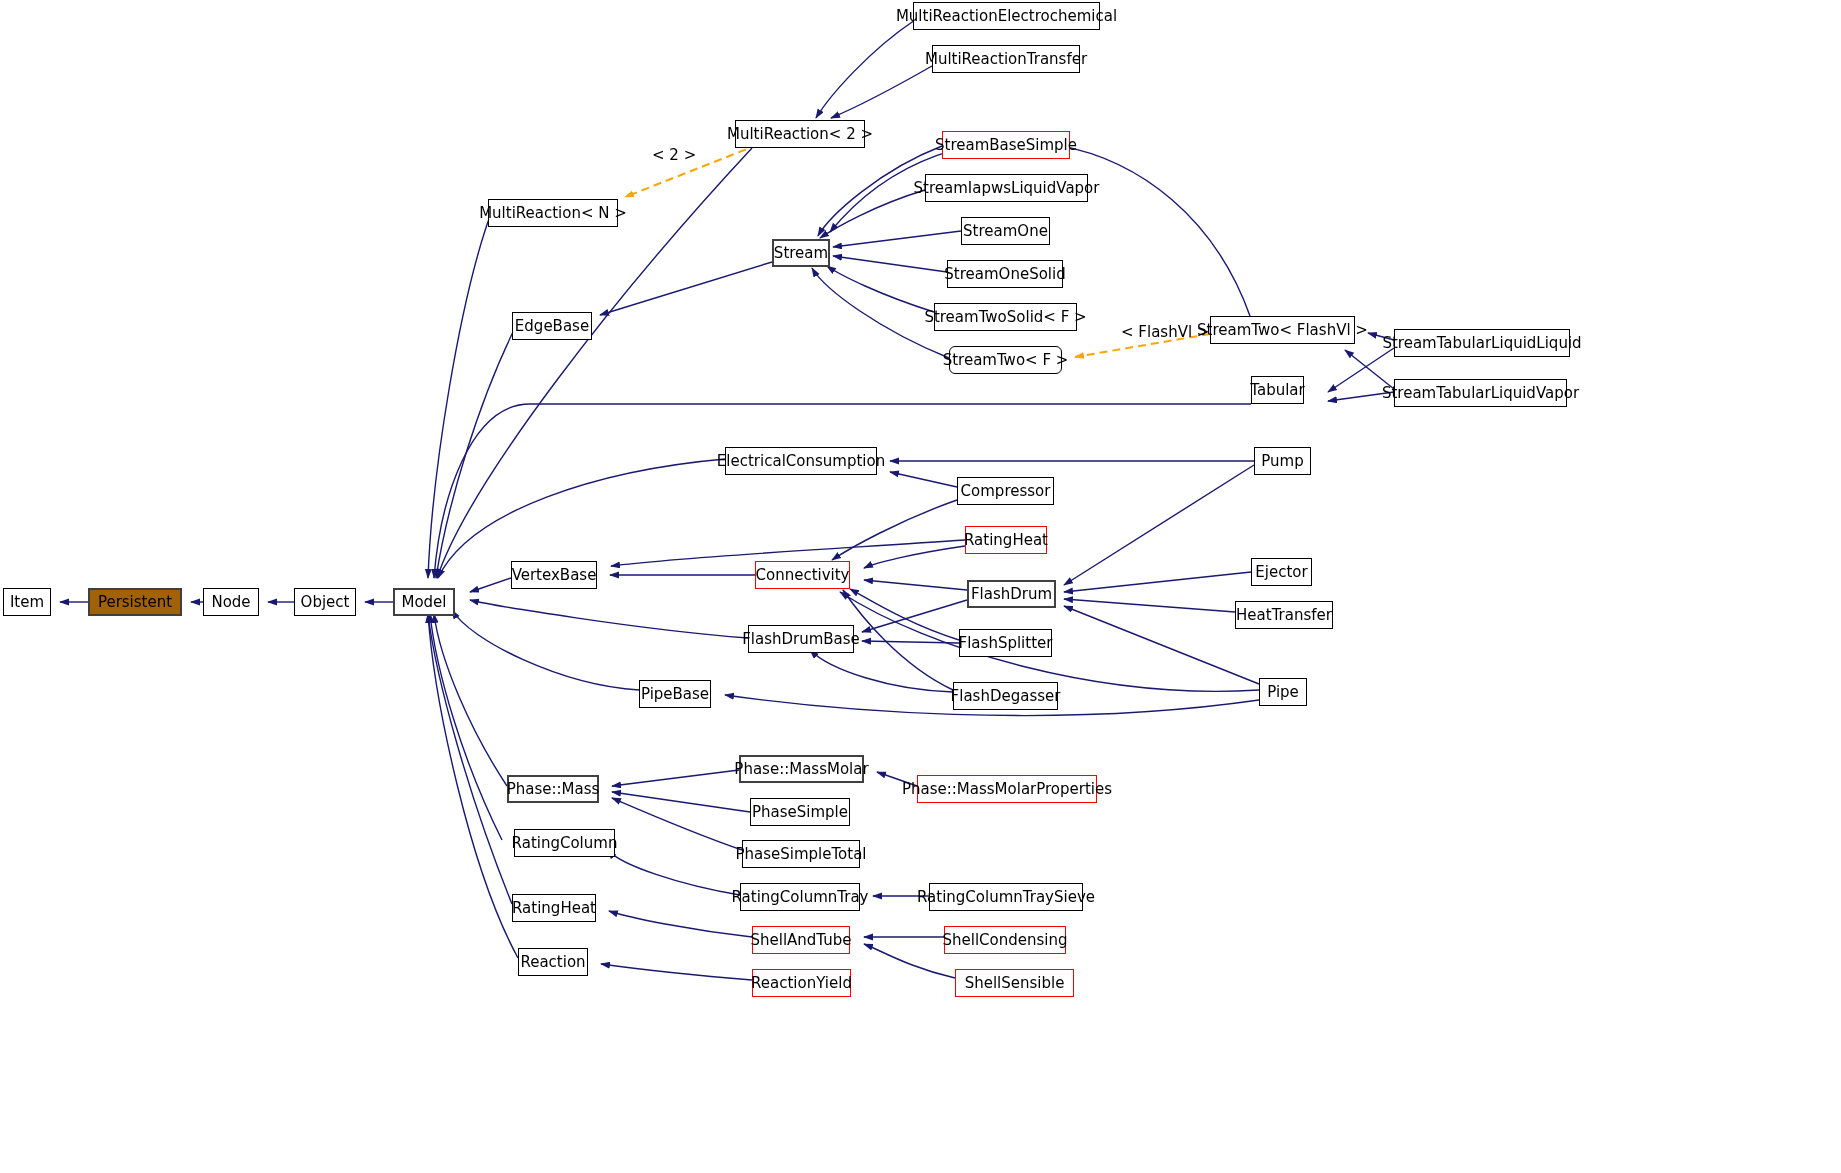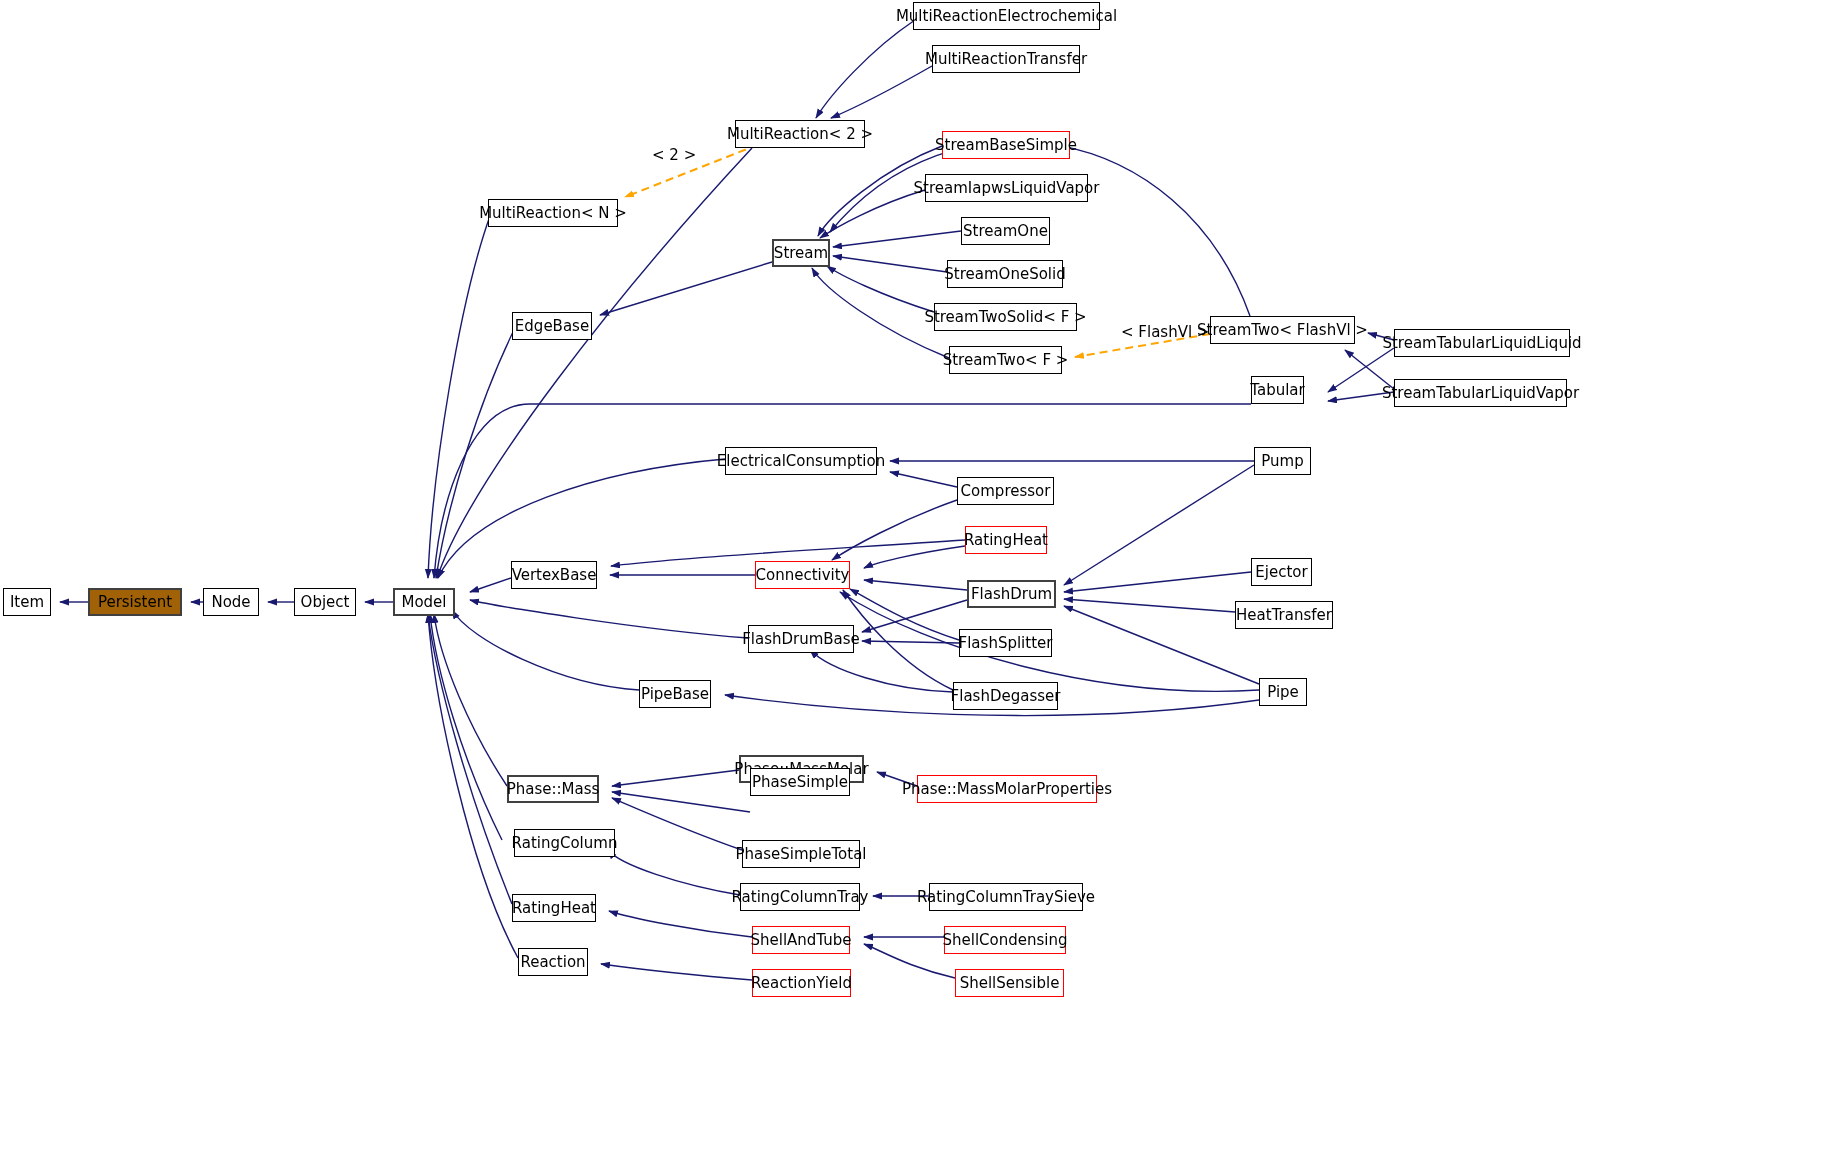--- a/index.html
+++ b/index.html
@@ -178,21 +178,21 @@
       </div>
       <div class="node" style="left: 961px; top: 217px; width: 89px;">
         <span>StreamOne</span>
       </div>
       <div class="node" style="left: 947px; top: 260px; width: 116px;">
         <span>StreamOneSolid</span>
       </div>
       <div class="node" style="left: 934px; top: 303px; width: 143px;">
         <span>StreamTwoSolid&lt; F &gt;</span>
       </div>
-      <div class="node" style="left: 949px; top: 346px; width: 113px;">
+      <div class="node" style="left: 949px; top: 346px; width: 113px; border-radius: 6px;">
         <span>StreamTwo&lt; F &gt;</span>
       </div>
       <div class="node" style="left: 1210px; top: 316px; width: 145px;">
         <span>StreamTwo&lt; FlashVl &gt;</span>
       </div>
       <div class="node" style="left: 1394px; top: 329px; width: 176px;">
         <span>StreamTabularLiquidLiquid</span>
       </div>
       <div class="node" style="left: 1394px; top: 379px; width: 173px;">
         <span>StreamTabularLiquidVapor</span>
@@ -244,21 +244,21 @@
       </div>
       <div class="node bold" style="left: 507px; top: 775px; width: 92px;">
         <span>Phase::Mass</span>
       </div>
       <div class="node bold" style="left: 739px; top: 755px; width: 125px;">
         <span>Phase::MassMolar</span>
       </div>
       <div class="node red" style="left: 917px; top: 775px; width: 180px;">
         <span>Phase::MassMolarProperties</span>
       </div>
-      <div class="node" style="left: 750px; top: 768px; width: 100px;">
+      <div class="node" style="left: 750px; top: 798px; width: 100px;">
         <span>PhaseSimple</span>
       </div>
       <div class="node" style="left: 742px; top: 840px; width: 118px;">
         <span>PhaseSimpleTotal</span>
       </div>
       <div class="node" style="left: 502px; top: 829px; width: 101px; margin-left: 12px;">
         <span>RatingColumn</span>
       </div>
       <div class="node" style="left: 740px; top: 883px; width: 120px;">
         <span>RatingColumnTray</span>
@@ -268,21 +268,21 @@
       </div>
       <div class="node" style="left: 512px; top: 894px; width: 84px;">
         <span>RatingHeat</span>
       </div>
       <div class="node red" style="left: 752px; top: 926px; width: 98px;">
         <span>ShellAndTube</span>
       </div>
       <div class="node red" style="left: 944px; top: 926px; width: 122px;">
         <span>ShellCondensing</span>
       </div>
-      <div class="node red" style="left: 955px; top: 969px; width: 109px;">
+      <div class="node red" style="left: 955px; top: 969px; width: 119px;">
         <span>ShellSensible</span>
       </div>
       <div class="node" style="left: 518px; top: 948px; width: 70px;">
         <span>Reaction</span>
       </div>
       <div class="node red" style="left: 752px; top: 969px; width: 99px;">
         <span>ReactionYield</span>
       </div>
     </div>
   <div id="label-layer">

